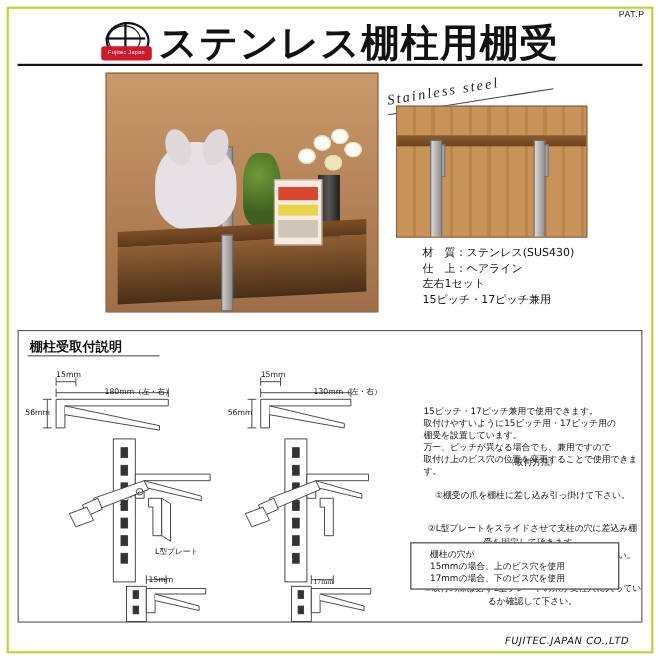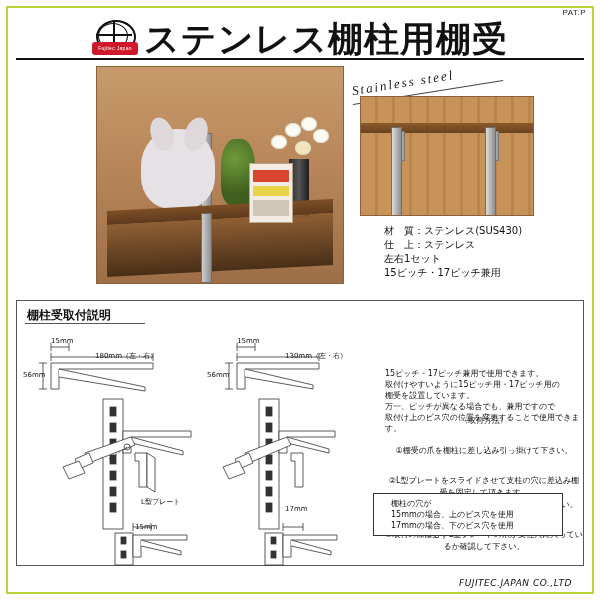--- a/index.html
+++ b/index.html
@@ -298,21 +298,21 @@
     <div class="sp-wall"></div>
     <div class="sp-shelf"></div>
     <div class="sp-bracket" style="left:34px;"></div>
     <div class="sp-bracket" style="left:128px;"></div>
     <div class="sp-rail" style="left:30px;"></div>
     <div class="sp-rail" style="left:124px;"></div>
   </div>
 
   <div class="specs">
     <div>材　質：ステンレス(SUS430)</div>
-    <div>仕　上：ステンレス</div>
+    <div>仕　上：ヘアライン</div>
     <div>左右1セット</div>
     <div>15ピッチ・17ピッチ兼用</div>
   </div>
 
   <div class="panel">
     <div class="panel-title">棚柱受取付説明</div>
     <div class="panel-titlebar"></div>
 
     <svg class="draw" style="left:6px;top:26px;" width="352" height="240" viewBox="0 0 352 240">
       <g stroke="#333" stroke-width="0.8" fill="none">
@@ -405,21 +405,21 @@
     </svg>
 
     <div class="dim-label" style="left:34px;top:36px;">15mm</div>
     <div class="dim-label" style="left:78px;top:50px;">180mm（左・右）</div>
     <div class="dim-label" style="left:6px;top:70px;">56mm</div>
     <div class="dim-label" style="left:220px;top:36px;">15mm</div>
     <div class="dim-label" style="left:268px;top:50px;">130mm（左・右）</div>
     <div class="dim-label" style="left:190px;top:70px;">56mm</div>
     <div class="lplate-label" style="left:124px;top:196px;">L型プレート</div>
     <div class="dim-label" style="left:118px;top:222px;">15mm</div>
-    <div class="dim-label" style="left:268px;top:204px;">17mm</div>
+    <div class="dim-label" style="left:268px;top:224px;font-family:Liberation Serif, serif;">17mm</div>
 
     <div class="right-text">
       <div>15ピッチ・17ピッチ兼用で使用できます。</div>
       <div>取付けやすいように15ピッチ用・17ピッチ用の</div>
       <div>棚受を設置しています。</div>
       <div>万一、ピッチが異なる場合でも、兼用ですので</div>
       <div>取付け上のビス穴の位置を変更することで使用できます。</div>
     </div>
 
     <div class="steps">

